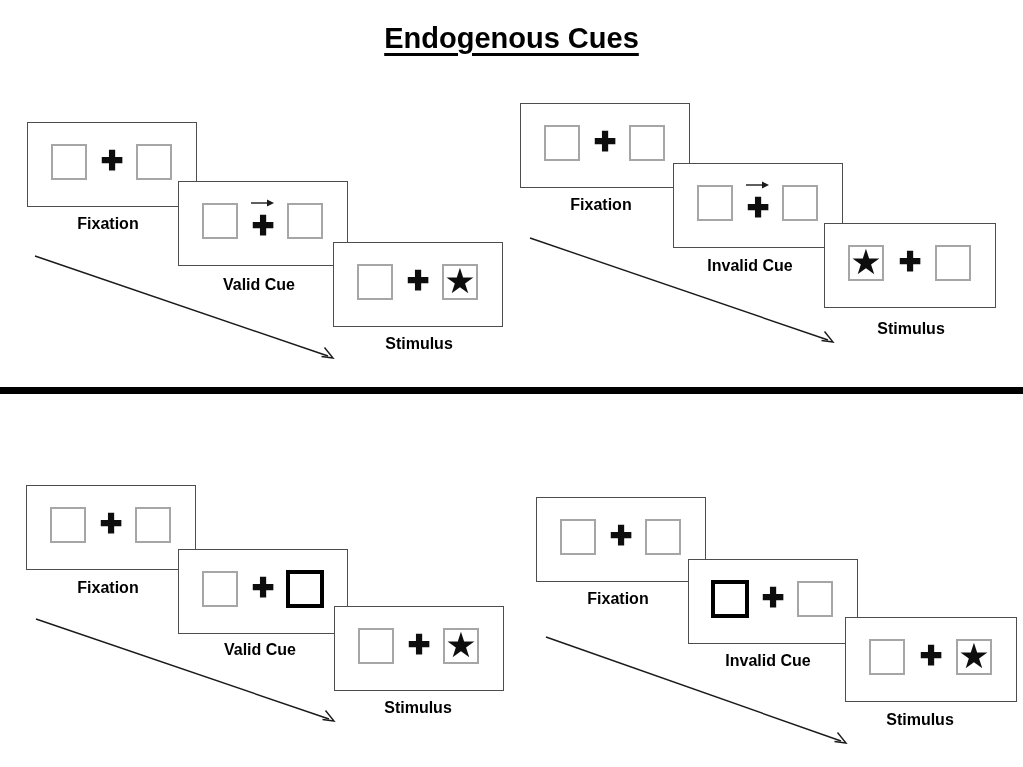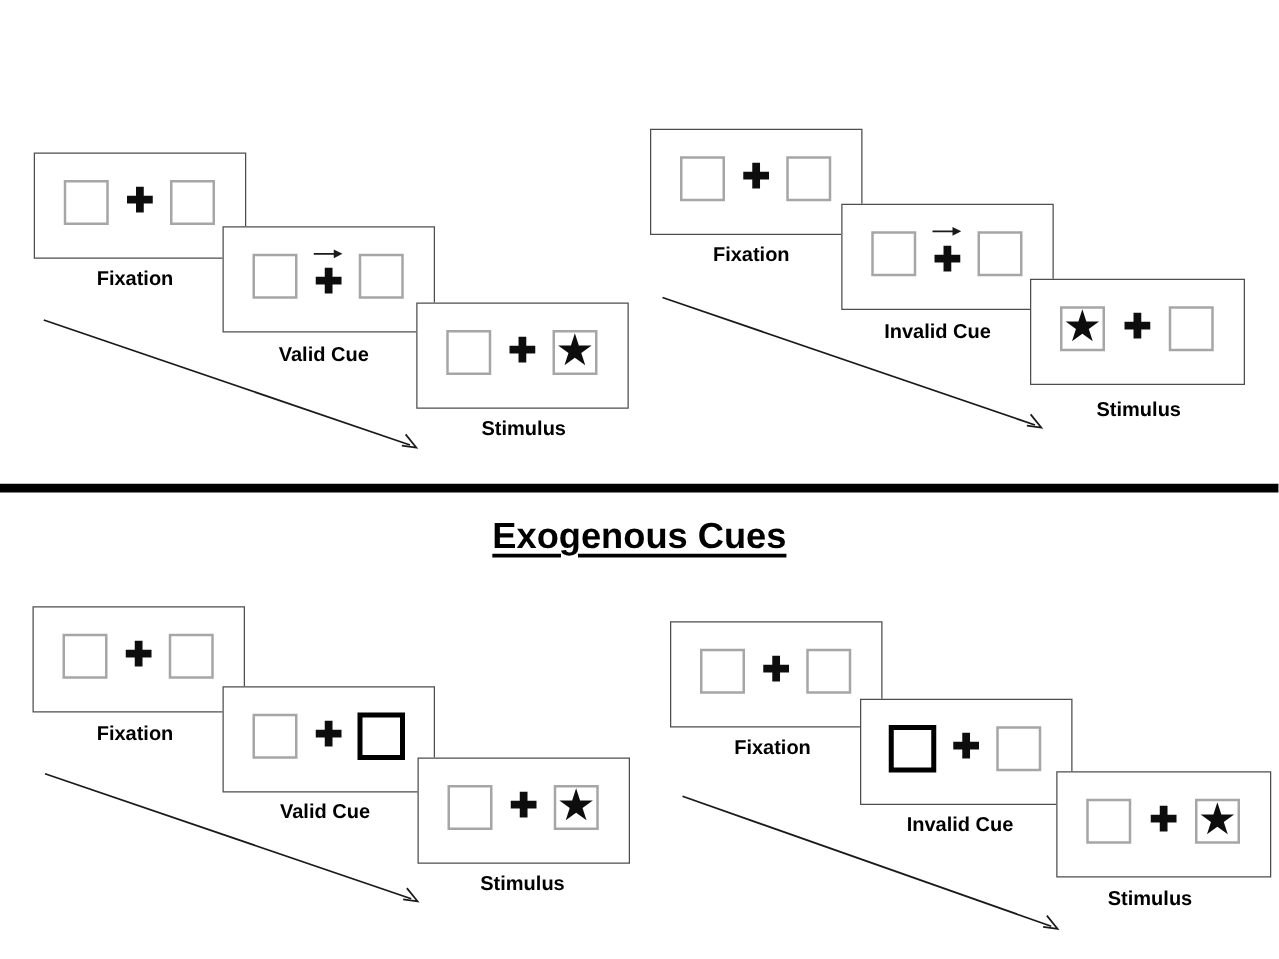--- a/index.html
+++ b/index.html
@@ -41,20 +41,21 @@
     position:absolute;width:150px;text-align:center;
     font-size:16px;font-weight:bold;white-space:nowrap;z-index:4;
   }
   .seq-arrow{position:absolute;z-index:0;}
 </style>
 </head>
 <body>
 
 <div class="canvas">
 
+  <div class="title top">Endogenous Cues</div>
 
   <div class="card z1" style="left:27px;top:122px;">
     <div class="sq sq-l"></div>
     <span class="cross">✚</span>
     <div class="sq sq-r"></div>
   </div>
   <div class="lbl" style="left:33px;top:215px;">Fixation</div>
 
   <div class="card z2" style="left:178px;top:181px;">
     <div class="sq sq-l"></div>
@@ -108,21 +109,20 @@
   </div>
   <div class="lbl" style="left:836px;top:320px;">Stimulus</div>
 
   <svg class="seq-arrow" style="left:525px;top:232px;" width="315" height="118" viewBox="0 0 315 118">
     <line x1="5" y1="6" x2="303" y2="108" stroke="#1a1a1a" stroke-width="1.4"></line>
     <path d="M296.5,108.5 L308,110 L299.5,99.5" fill="none" stroke="#1a1a1a" stroke-width="1.4"></path>
   </svg>
 
   <div class="divider"></div>
 
-  <div class="title bottom">Exogenous Cues</div>
 
   <div class="card z1" style="left:26px;top:485px;">
     <div class="sq sq-l"></div>
     <span class="cross">✚</span>
     <div class="sq sq-r"></div>
   </div>
   <div class="lbl" style="left:33px;top:579px;">Fixation</div>
 
   <div class="card z2" style="left:178px;top:549px;">
     <div class="sq sq-l"></div>

